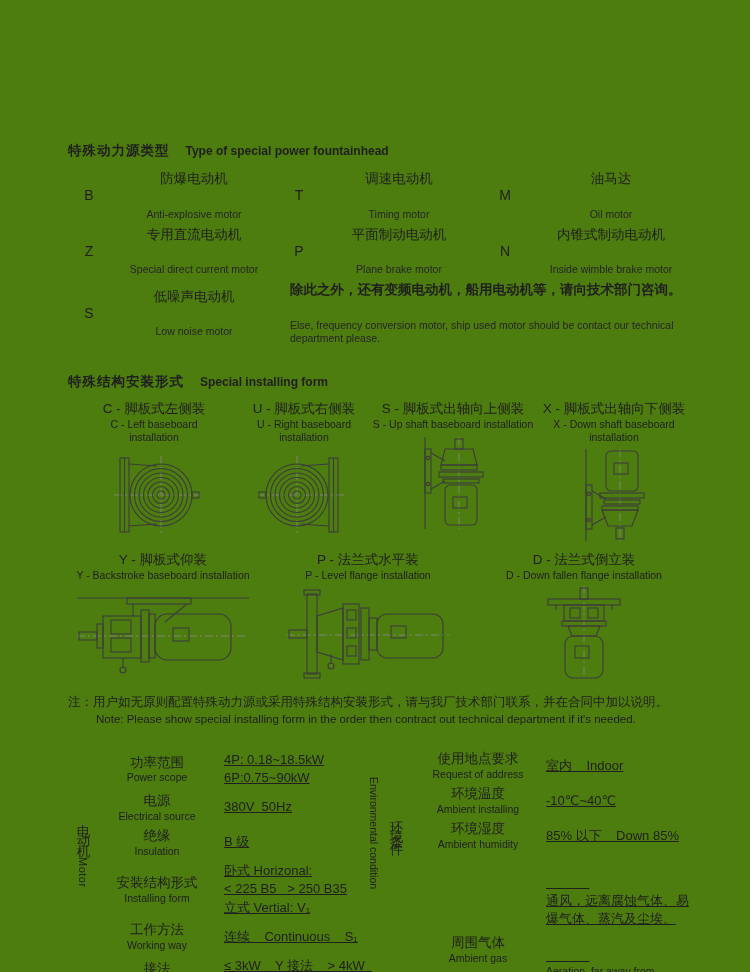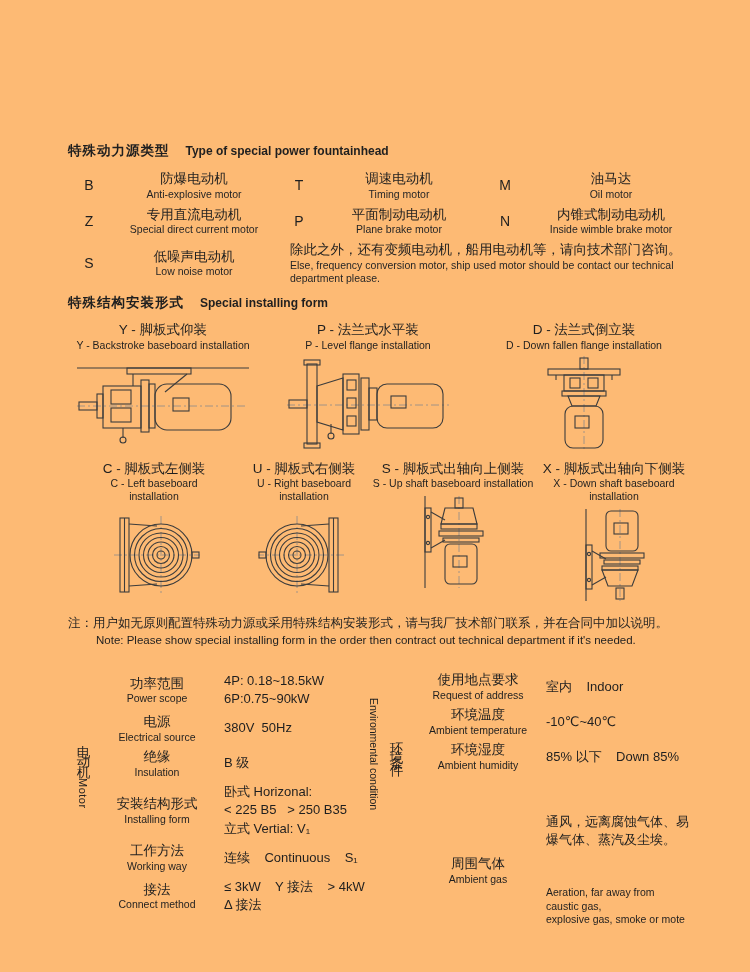--- a/index.html
+++ b/index.html
@@ -1,49 +1,49 @@
 <!DOCTYPE html>
 <html><head>
 <meta charset="utf-8">
 <style>
   html,body{margin:0;padding:0;background:#e8e8e8;}
   .page{
     position:relative;
     width:750px;height:972px;
     margin:0 auto;
-    background:#fdba74;
+    background:#4d7c0f;
     color:#1f1f1f;
     font-family:"Liberation Sans","DejaVu Sans",sans-serif;
     overflow:hidden;
   }
   .content{position:absolute;left:68px;top:142px;width:622px;}
 
   
   .sec-title{display:flex;align-items:baseline;gap:16px;margin:0;}
   .t-cn{font-size:13.5px;letter-spacing:1px;}
   .t-en{font-size:12px;}
   .cn13{font-size:13.5px;line-height:1.3;}
-  .en10{font-size:10.5px;line-height:1.25;color:#262626;}
+  .en10{font-size:10.5px;line-height:1.25;color:#262626;margin-top:20px;}
 
   
   .pw-grid{
     display:grid;
     grid-template-columns:42px 168px 42px 158px 54px 158px;
     row-gap:5px;
     align-items:center;
     margin-top:10px;
   }
   .pw-code{text-align:center;font-size:14px;}
   .pw-name{text-align:center;}
   .pw-note{grid-column:3 / 7;padding-left:12px;}
-  .pw-note .cn13{font-size:13.5px;}
+  .pw-note .cn13{font-size:13.5px;font-weight:bold;}
   .pw-note .en10{font-size:10.5px;}
 
   
-  .sec-install{margin-top:9px;}
+  .sec-install{margin-top:28px;}
   .inst-row{display:flex;margin-top:10px;align-items:flex-start;}
   .inst-cell{text-align:center;}
   .r1 .inst-cell:nth-child(1){width:172px;}
   .r1 .inst-cell:nth-child(2){width:128px;}
   .r1 .inst-cell:nth-child(3){width:170px;}
   .r1 .inst-cell:nth-child(4){width:152px;}
   .r2 .inst-cell:nth-child(1){width:190px;}
   .r2 .inst-cell:nth-child(2){width:220px;}
   .r2 .inst-cell:nth-child(3){width:212px;}
   .inst-cn{font-size:13.5px;line-height:1.25;}
@@ -59,21 +59,21 @@
   
   .sec-spec{margin-top:24px;}
   .spec-table{display:flex;margin-top:12px;}
   .spec-left{width:300px;position:relative;padding-left:34px;box-sizing:border-box;}
   .spec-right{width:322px;position:relative;padding-left:46px;box-sizing:border-box;}
   .spec-row{display:flex;align-items:center;margin-bottom:5px;min-height:30px;}
   .spec-name{width:110px;text-align:center;flex-shrink:0;}
   .spec-right .spec-name{width:128px;}
   .name-cn{font-size:13.5px;line-height:1.25;}
   .name-en{font-size:10.5px;line-height:1.15;}
-  .spec-val{flex:1;padding-left:12px;font-size:13px;white-space:pre-wrap;line-height:1.4;}
+  .spec-val{flex:1;padding-left:12px;font-size:13px;white-space:pre-wrap;line-height:1.4;text-decoration:underline;}
   .spec-right .spec-val{padding-left:4px;}
   .spec-val-en{font-size:10.5px;white-space:pre-wrap;line-height:1.3;}
   .vlab-motor{position:absolute;left:0;top:62px;width:30px;display:flex;flex-direction:column;align-items:center;gap:14px;}
   .v-cn{writing-mode:vertical-rl;font-size:13.5px;letter-spacing:10px;}
   .v-en{writing-mode:vertical-rl;font-size:11px;letter-spacing:0.5px;}
   .vlab-env-en{position:absolute;left:0;top:26px;writing-mode:vertical-rl;font-size:10.5px;}
   .vlab-env-cn{position:absolute;left:19px;top:60px;writing-mode:vertical-rl;font-size:13.5px;letter-spacing:7px;}
 </style>
 </head>
 <body>
@@ -129,97 +129,20 @@
         <div class="en10">Else, frequency conversion motor, ship used motor should be contact our technical department please.</div>
       </div>
     </div>
   </section>
 
   <section class="sec-install">
     <h2 class="sec-title">
       <span class="t-cn">特殊结构安装形式</span>
       <span class="t-en">Special installing form</span>
     </h2>
-
-    <div class="inst-row r2">
-      <div class="inst-cell">
-        <div class="inst-cn">Y - 脚板式仰装</div>
-        <div class="inst-en">Y - Backstroke baseboard installation</div>
-        <div class="draw">
-          <svg width="172" height="92" viewBox="0 0 172 92">
-            <line class="cl" x1="0" y1="48" x2="170" y2="48"></line>
-            <g class="tdraw">
-              <line x1="0" y1="10" x2="172" y2="10"></line>
-              <rect x="50" y="10" width="64" height="6"></rect>
-              <line x1="110" y1="16" x2="88" y2="34"></line>
-              <line x1="56" y1="16" x2="56" y2="28"></line>
-              <rect x="2" y="44" width="18" height="8"></rect>
-              <rect x="20" y="36" width="6" height="24"></rect>
-              <rect x="26" y="28" width="38" height="42"></rect>
-              <rect x="34" y="32" width="20" height="14"></rect>
-              <rect x="34" y="50" width="20" height="14"></rect>
-              <rect x="64" y="22" width="8" height="52"></rect>
-              <rect x="72" y="26" width="6" height="44"></rect>
-              <rect x="78" y="26" width="76" height="46" rx="12"></rect>
-              <rect x="96" y="40" width="16" height="13"></rect>
-              <line x1="46" y1="70" x2="46" y2="80"></line>
-              <circle cx="46" cy="82" r="3"></circle>
-            </g>
-          </svg>
-        </div>
-      </div>
-      <div class="inst-cell">
-        <div class="inst-cn">P - 法兰式水平装</div>
-        <div class="inst-en">P - Level flange installation</div>
-        <div class="draw">
-          <svg width="162" height="92" viewBox="0 0 162 92">
-            <line class="cl" x1="0" y1="47" x2="162" y2="47"></line>
-            <g class="tdraw">
-              <rect x="20" y="6" width="10" height="80"></rect>
-              <rect x="17" y="2" width="16" height="5"></rect>
-              <rect x="17" y="85" width="16" height="5"></rect>
-              <rect x="2" y="42" width="18" height="8"></rect>
-              <polygon points="30,28 56,20 56,72 30,64"></polygon>
-              <rect x="56" y="16" width="16" height="60"></rect>
-              <rect x="60" y="22" width="9" height="10"></rect>
-              <rect x="60" y="40" width="9" height="10"></rect>
-              <rect x="60" y="58" width="9" height="10"></rect>
-              <rect x="74" y="20" width="8" height="52"></rect>
-              <rect x="82" y="30" width="8" height="32"></rect>
-              <rect x="90" y="26" width="66" height="44" rx="10"></rect>
-              <rect x="104" y="38" width="15" height="12"></rect>
-              <line x1="44" y1="66" x2="44" y2="76"></line>
-              <circle cx="44" cy="78" r="3"></circle>
-            </g>
-          </svg>
-        </div>
-      </div>
-      <div class="inst-cell">
-        <div class="inst-cn">D - 法兰式倒立装</div>
-        <div class="inst-en">D - Down fallen flange installation</div>
-        <div class="draw">
-          <svg width="92" height="95" viewBox="0 0 92 95">
-            <line class="cl" x1="46" y1="0" x2="46" y2="95"></line>
-            <g class="tdraw">
-              <rect x="42" y="2" width="8" height="11"></rect>
-              <rect x="10" y="13" width="72" height="6"></rect>
-              <line x1="18" y1="19" x2="18" y2="24"></line>
-              <line x1="74" y1="19" x2="74" y2="24"></line>
-              <rect x="26" y="19" width="40" height="16"></rect>
-              <rect x="32" y="22" width="10" height="10"></rect>
-              <rect x="50" y="22" width="10" height="10"></rect>
-              <rect x="24" y="35" width="44" height="5"></rect>
-              <polygon points="30,40 62,40 58,50 34,50"></polygon>
-              <rect x="27" y="50" width="38" height="42" rx="8"></rect>
-              <rect x="37" y="60" width="14" height="12"></rect>
-            </g>
-          </svg>
-        </div>
-      </div>
-    </div>
 
     <div class="inst-row r1">
       <div class="inst-cell">
         <div class="inst-cn">C - 脚板式左侧装</div>
         <div class="inst-en mw110">C - Left baseboard installation</div>
         <div class="draw">
           <svg width="92" height="84" viewBox="0 0 92 84">
             <line class="cl" x1="6" y1="42" x2="92" y2="42"></line>
             <line class="cl" x1="53" y1="3" x2="53" y2="81"></line>
             <g class="tdraw">
@@ -308,20 +231,97 @@
               <rect x="32" y="51" width="36" height="4"></rect>
               <rect x="30" y="57" width="36" height="4"></rect>
               <polygon points="30,61 66,61 60,77 36,77"></polygon>
               <rect x="44" y="79" width="8" height="11"></rect>
             </g>
           </svg>
         </div>
       </div>
     </div>
 
+    <div class="inst-row r2">
+      <div class="inst-cell">
+        <div class="inst-cn">Y - 脚板式仰装</div>
+        <div class="inst-en">Y - Backstroke baseboard installation</div>
+        <div class="draw">
+          <svg width="172" height="92" viewBox="0 0 172 92">
+            <line class="cl" x1="0" y1="48" x2="170" y2="48"></line>
+            <g class="tdraw">
+              <line x1="0" y1="10" x2="172" y2="10"></line>
+              <rect x="50" y="10" width="64" height="6"></rect>
+              <line x1="110" y1="16" x2="88" y2="34"></line>
+              <line x1="56" y1="16" x2="56" y2="28"></line>
+              <rect x="2" y="44" width="18" height="8"></rect>
+              <rect x="20" y="36" width="6" height="24"></rect>
+              <rect x="26" y="28" width="38" height="42"></rect>
+              <rect x="34" y="32" width="20" height="14"></rect>
+              <rect x="34" y="50" width="20" height="14"></rect>
+              <rect x="64" y="22" width="8" height="52"></rect>
+              <rect x="72" y="26" width="6" height="44"></rect>
+              <rect x="78" y="26" width="76" height="46" rx="12"></rect>
+              <rect x="96" y="40" width="16" height="13"></rect>
+              <line x1="46" y1="70" x2="46" y2="80"></line>
+              <circle cx="46" cy="82" r="3"></circle>
+            </g>
+          </svg>
+        </div>
+      </div>
+      <div class="inst-cell">
+        <div class="inst-cn">P - 法兰式水平装</div>
+        <div class="inst-en">P - Level flange installation</div>
+        <div class="draw">
+          <svg width="162" height="92" viewBox="0 0 162 92">
+            <line class="cl" x1="0" y1="47" x2="162" y2="47"></line>
+            <g class="tdraw">
+              <rect x="20" y="6" width="10" height="80"></rect>
+              <rect x="17" y="2" width="16" height="5"></rect>
+              <rect x="17" y="85" width="16" height="5"></rect>
+              <rect x="2" y="42" width="18" height="8"></rect>
+              <polygon points="30,28 56,20 56,72 30,64"></polygon>
+              <rect x="56" y="16" width="16" height="60"></rect>
+              <rect x="60" y="22" width="9" height="10"></rect>
+              <rect x="60" y="40" width="9" height="10"></rect>
+              <rect x="60" y="58" width="9" height="10"></rect>
+              <rect x="74" y="20" width="8" height="52"></rect>
+              <rect x="82" y="30" width="8" height="32"></rect>
+              <rect x="90" y="26" width="66" height="44" rx="10"></rect>
+              <rect x="104" y="38" width="15" height="12"></rect>
+              <line x1="44" y1="66" x2="44" y2="76"></line>
+              <circle cx="44" cy="78" r="3"></circle>
+            </g>
+          </svg>
+        </div>
+      </div>
+      <div class="inst-cell">
+        <div class="inst-cn">D - 法兰式倒立装</div>
+        <div class="inst-en">D - Down fallen flange installation</div>
+        <div class="draw">
+          <svg width="92" height="95" viewBox="0 0 92 95">
+            <line class="cl" x1="46" y1="0" x2="46" y2="95"></line>
+            <g class="tdraw">
+              <rect x="42" y="2" width="8" height="11"></rect>
+              <rect x="10" y="13" width="72" height="6"></rect>
+              <line x1="18" y1="19" x2="18" y2="24"></line>
+              <line x1="74" y1="19" x2="74" y2="24"></line>
+              <rect x="26" y="19" width="40" height="16"></rect>
+              <rect x="32" y="22" width="10" height="10"></rect>
+              <rect x="50" y="22" width="10" height="10"></rect>
+              <rect x="24" y="35" width="44" height="5"></rect>
+              <polygon points="30,40 62,40 58,50 34,50"></polygon>
+              <rect x="27" y="50" width="38" height="42" rx="8"></rect>
+              <rect x="37" y="60" width="14" height="12"></rect>
+            </g>
+          </svg>
+        </div>
+      </div>
+    </div>
+
     <div class="inst-note">
       <div class="cnl">注：用户如无原则配置特殊动力源或采用特殊结构安装形式，请与我厂技术部门联系，并在合同中加以说明。</div>
       <div class="enl">Note: Please show special installing form in the order then contract out technical department if it's needed.</div>
     </div>
   </section>
 
   <section class="sec-spec">
 
     <div class="spec-table">
 
@@ -391,21 +391,21 @@
           <div class="spec-name">
             <div class="name-cn">使用地点要求</div>
             <div class="name-en">Request of address</div>
           </div>
           <div class="spec-val">室内    Indoor</div>
         </div>
 
         <div class="spec-row">
           <div class="spec-name">
             <div class="name-cn">环境温度</div>
-            <div class="name-en">Ambient temperature</div>
+            <div class="name-en">Ambient installing</div>
           </div>
           <div class="spec-val">-10℃~40℃</div>
         </div>
 
         <div class="spec-row">
           <div class="spec-name">
             <div class="name-cn">环境湿度</div>
             <div class="name-en">Ambient humidity</div>
           </div>
           <div class="spec-val">85% 以下    Down 85%</div>

